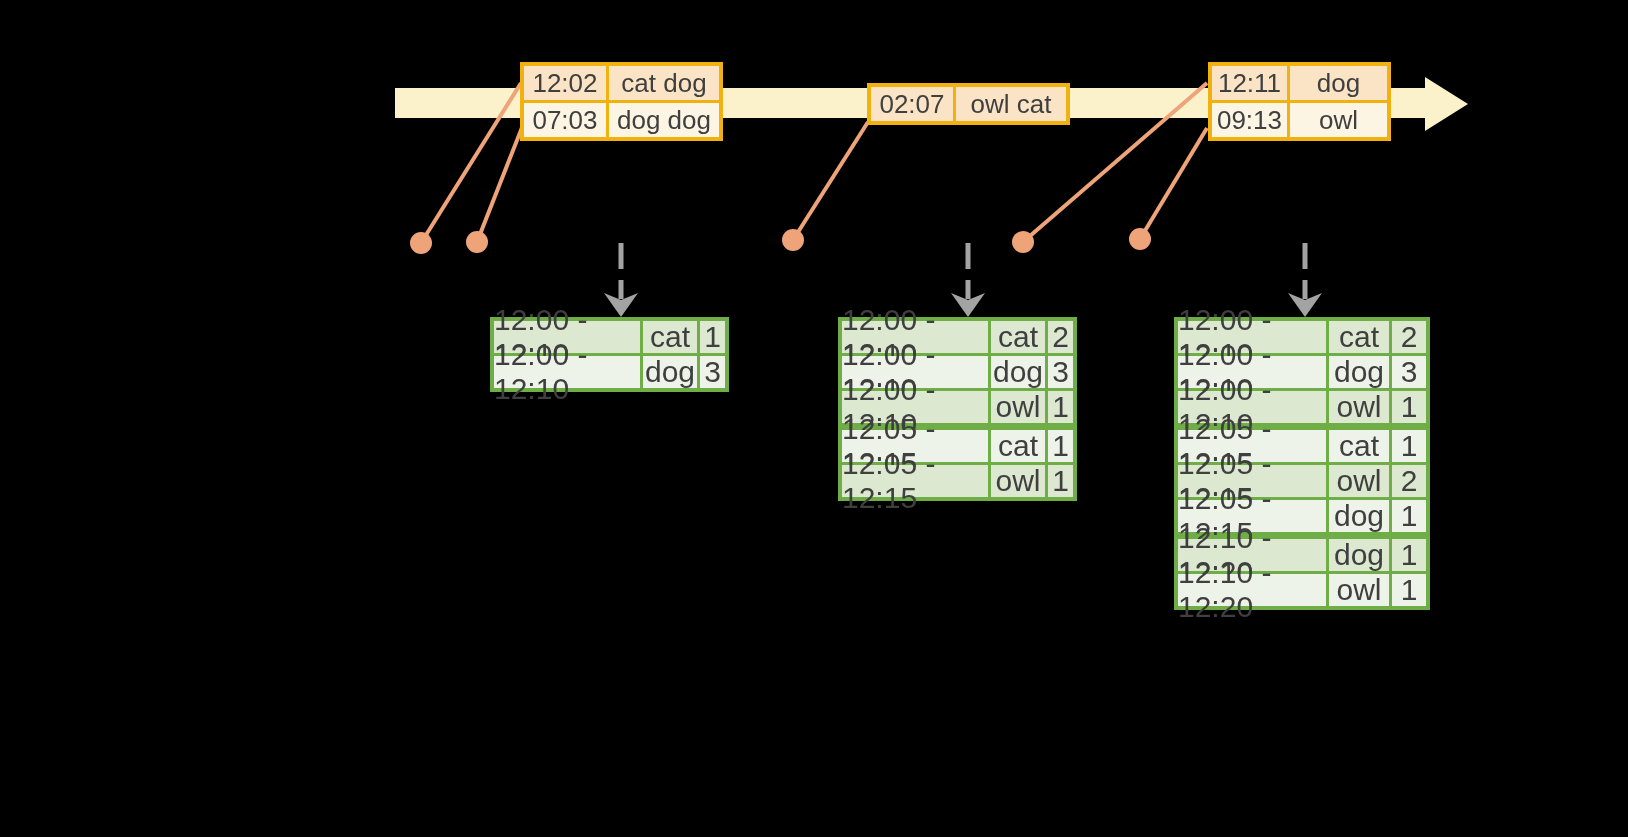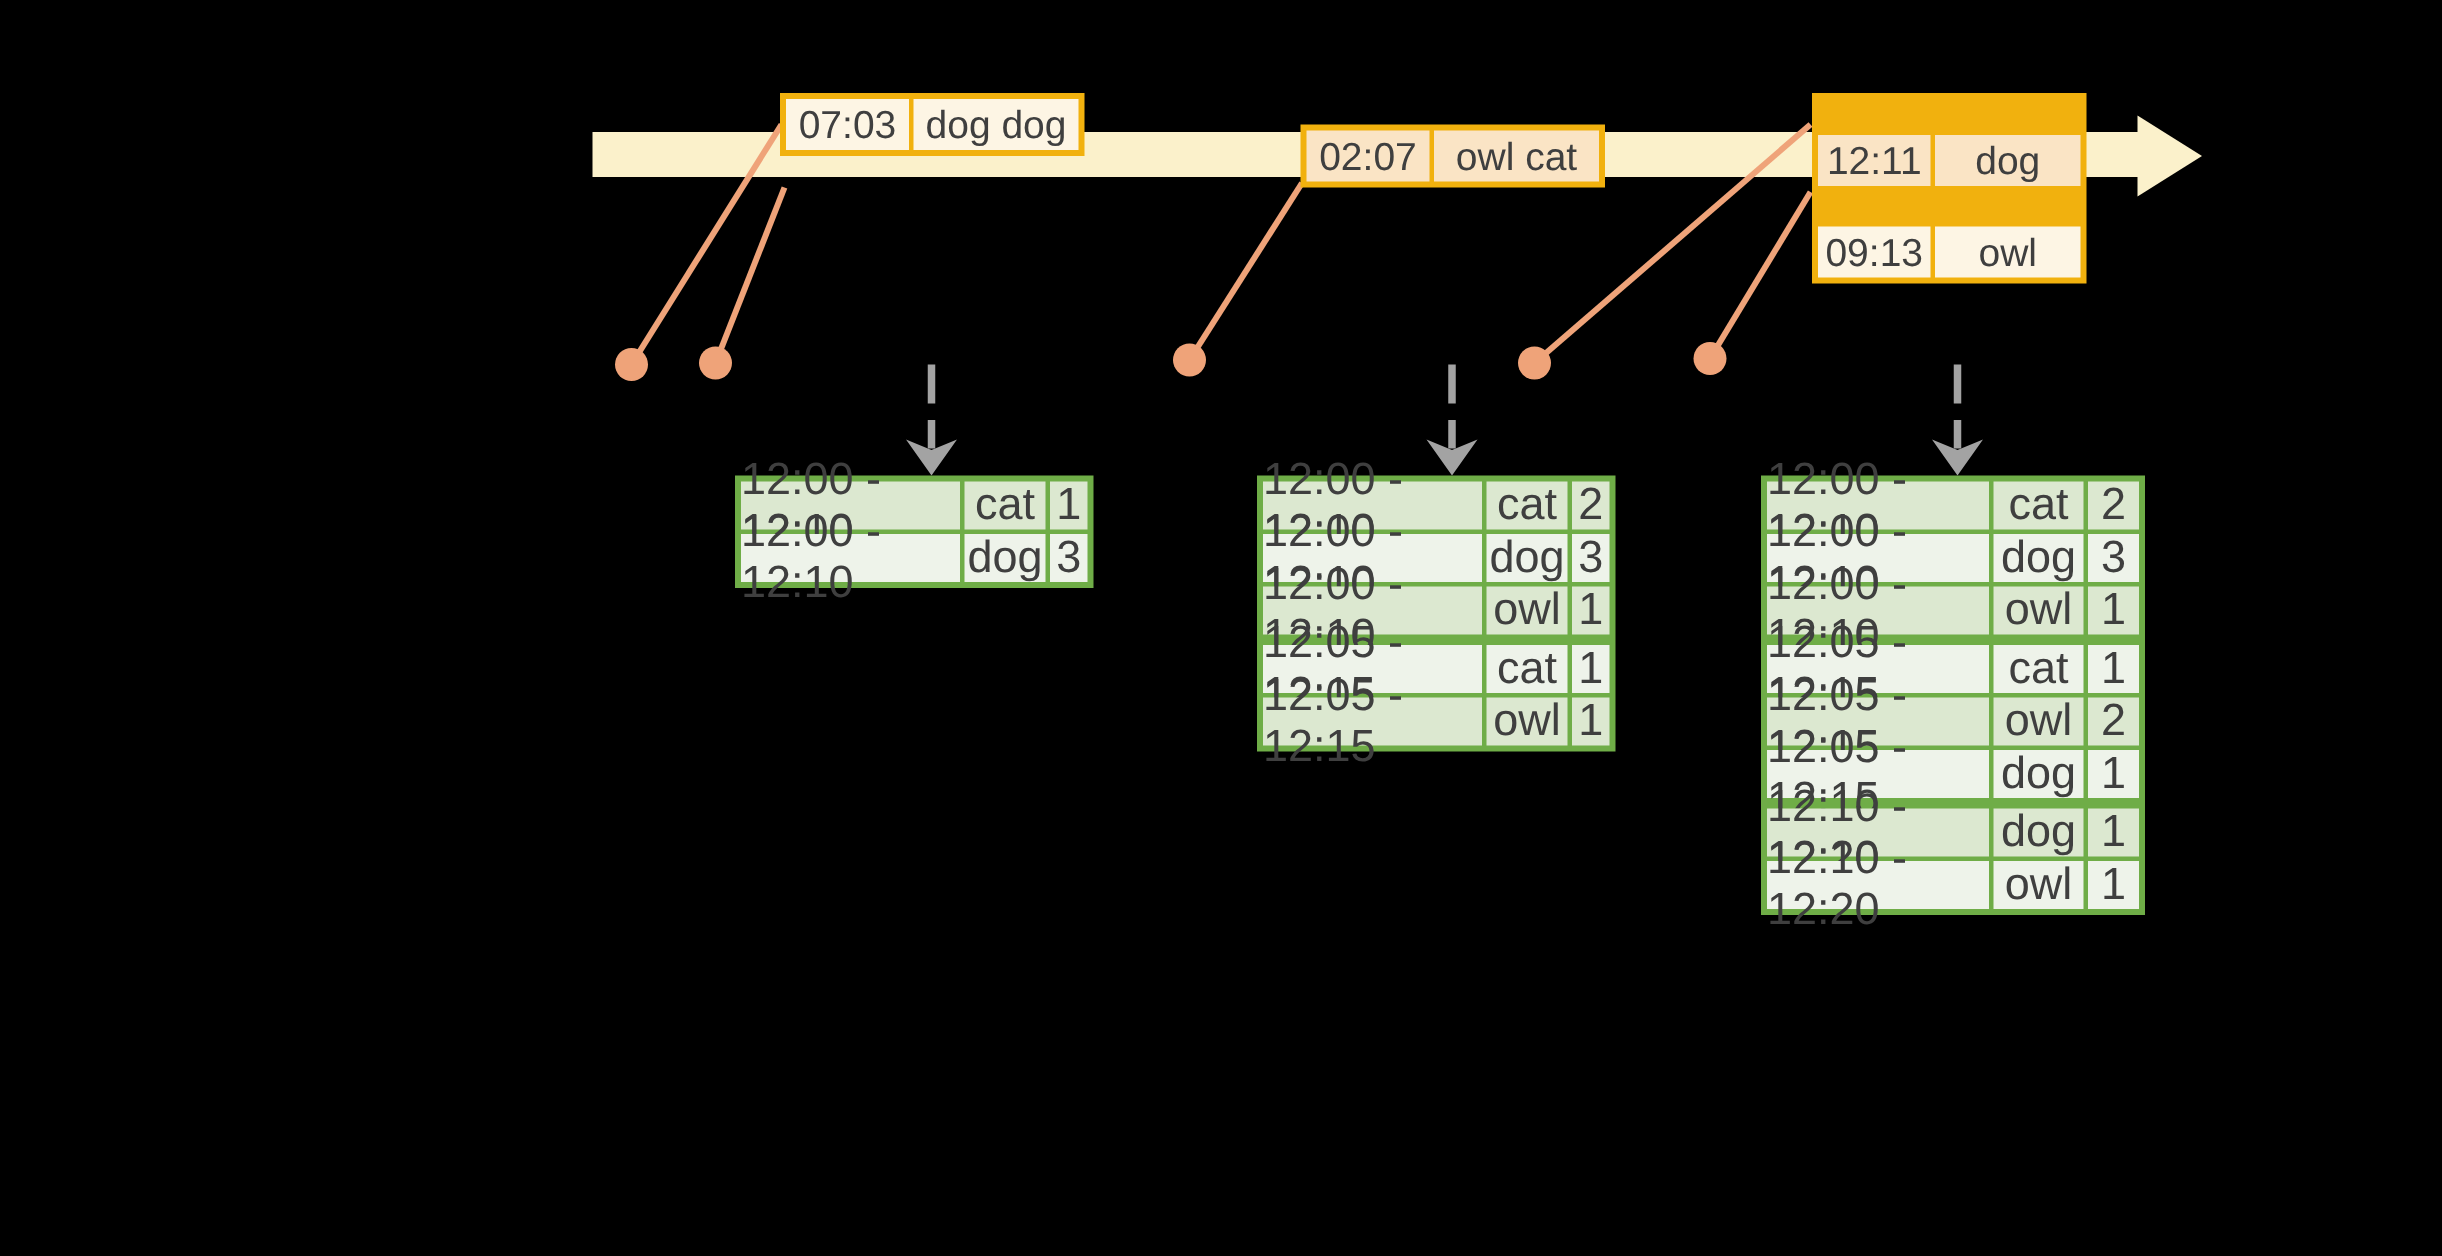--- a/index.html
+++ b/index.html
@@ -41,21 +41,21 @@
   .res-row:first-child{margin-top:0;}
   .res-row.gsep{margin-top:7px;}
   .res-row .cell{
     display:flex;align-items:center;justify-content:center;
     font-size:30px;height:32px;
   }
   .res-row.shade-dark .cell{background:var(--result_row_dark);}
   .res-row.shade-light .cell{background:var(--result_row_light);}
 
   .cols-a{grid-template-columns:82px 110px;}
-  .cols-c{grid-template-columns:75px 97px;margin-top:24px;}
+  .cols-c{grid-template-columns:75px 97px;}
   .cols-g{grid-template-columns:146px 54px 25px;}
   .cols-g3{grid-template-columns:148px 60px 34px;}
 </style>
 </head>
 <body>
 
 <svg class="layer" width="1628" height="837" viewBox="0 0 1628 837">
   <g>
     <rect class="tl-shaft" x="395" y="88" width="1032" height="30"></rect>
     <polygon class="tl-head" points="1425,77 1468,104 1425,131"></polygon>
@@ -82,20 +82,24 @@
     <line class="dash-line" x1="968" y1="243" x2="968" y2="299"></line>
     <polygon class="chev" points="951,293 968,317 985,293 968,300"></polygon>
   </g>
   <g>
     <line class="dash-line" x1="1305" y1="243" x2="1305" y2="299"></line>
     <polygon class="chev" points="1288,293 1305,317 1322,293 1305,300"></polygon>
   </g>
 </svg>
 
 <div class="event-table" style="left:520px;top:62px;">
+  <div class="ev-row cols-a shade-dark">
+    <div class="cell">12:02</div>
+    <div class="cell">cat dog</div>
+  </div>
   <div class="ev-row cols-a shade-light">
     <div class="cell">07:03</div>
     <div class="cell">dog dog</div>
   </div>
 </div>
 
 <div class="event-table" style="left:867px;top:83px;">
   <div class="ev-row cols-a shade-dark">
     <div class="cell">02:07</div>
     <div class="cell">owl cat</div>

